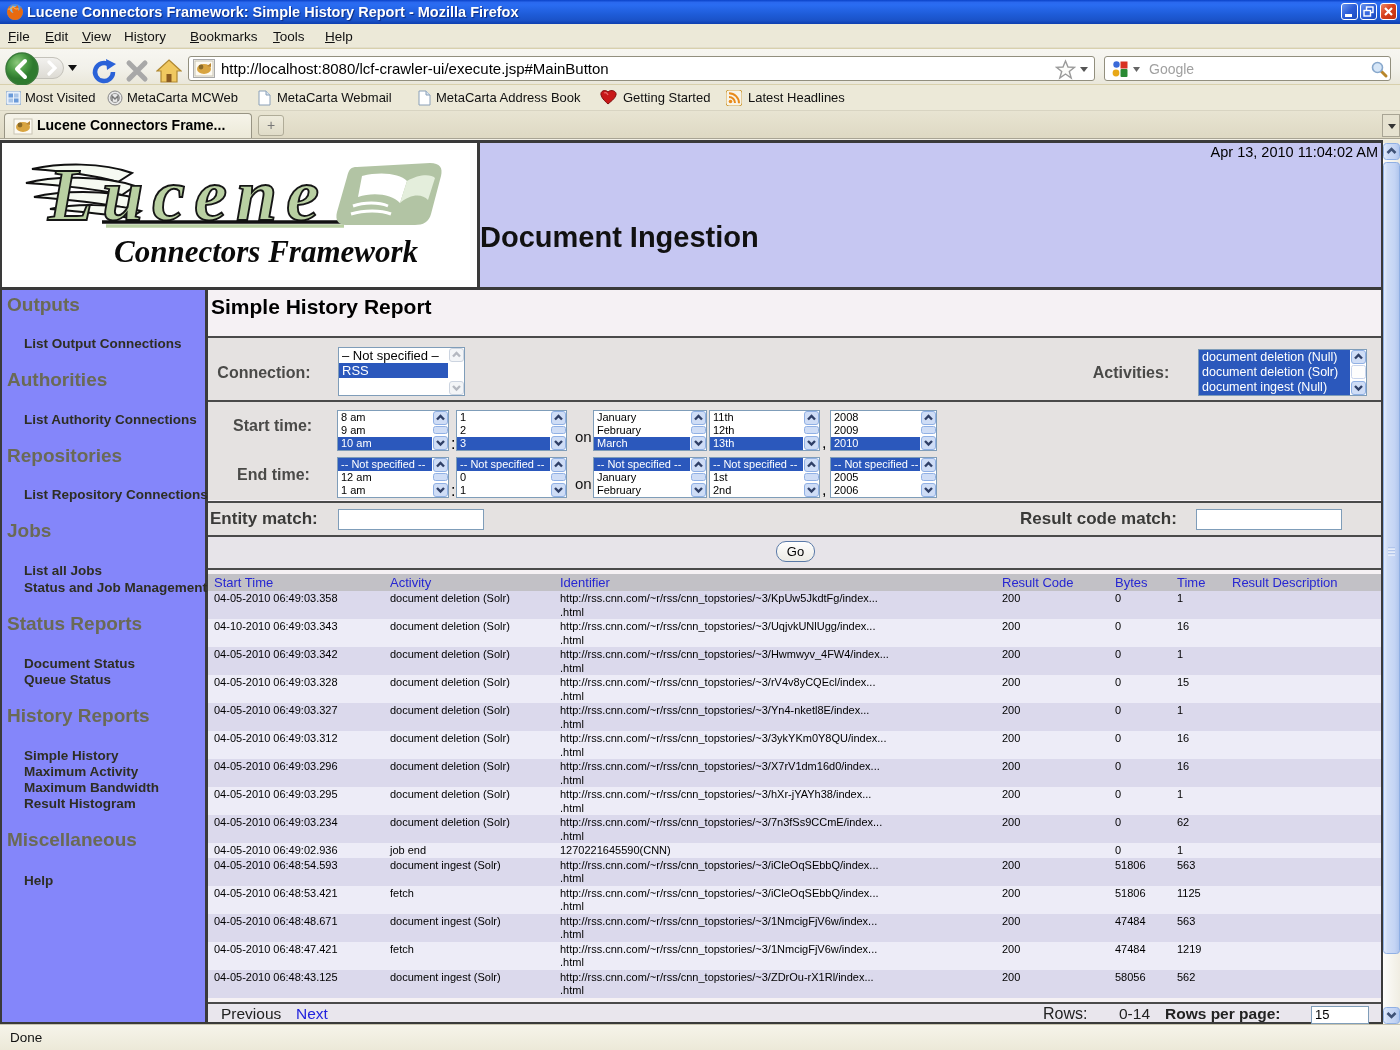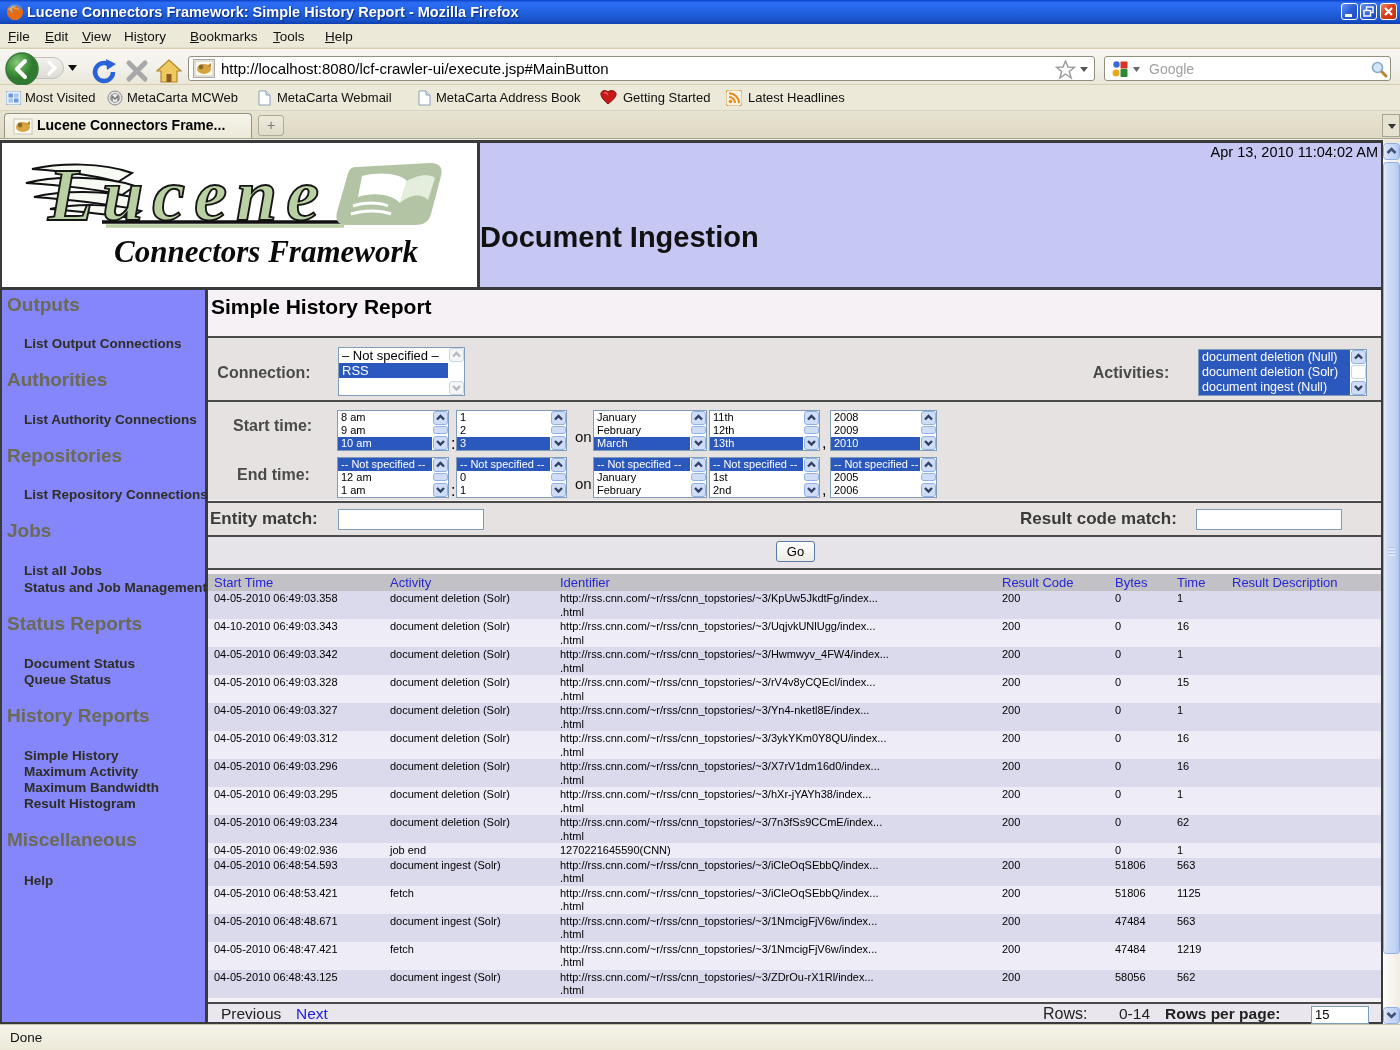--- a/index.html
+++ b/index.html
@@ -442,21 +442,21 @@
             <path d="M4,5 L7.5,8.5 L11,5" fill="none" stroke="#2f3f66" stroke-width="2.4"></path>
           </g>
         </svg>
       </div>
   <div class="sep" style="top:211px"></div>
   <div class="flabel" style="left:2px;top:219px;font-size:17px;color:#3a3a38">Entity match:</div>
   <div class="tin" style="left:130px;top:219px;width:146px;height:21px"></div>
   <div class="flabel" style="left:812px;top:219px;font-size:17px;color:#3a3a38">Result code match:</div>
   <div class="tin" style="left:988px;top:219px;width:146px;height:21px"></div>
   <div class="sep" style="top:245px"></div>
-  <div style="position:absolute;left:568px;top:251px;width:39px;height:21px;background:linear-gradient(180deg,#fefefe,#ecebe5);border:1px solid #5a7aa8;border-radius:3px;text-align:center;font-size:13px;line-height:19px;color:#000">Go</div>
+  <div style="position:absolute;left:568px;top:251px;width:39px;height:21px;background:linear-gradient(180deg,#fefefe,#ecebe5);border:1px solid #5a7aa8;border-radius:10px;text-align:center;font-size:13px;line-height:19px;color:#000">Go</div>
   <div class="sep" style="top:278px"></div>
   <div style="position:absolute;left:0;top:284px;width:1173px">
   <table style="width:1173px;border-collapse:collapse;table-layout:fixed;font-size:11px;font-family:'Liberation Sans',sans-serif">
   <colgroup>
             <col style="width:176px">
             <col style="width:170px">
             <col style="width:442px">
             <col style="width:113px">
             <col style="width:62px">
             <col style="width:55px">

